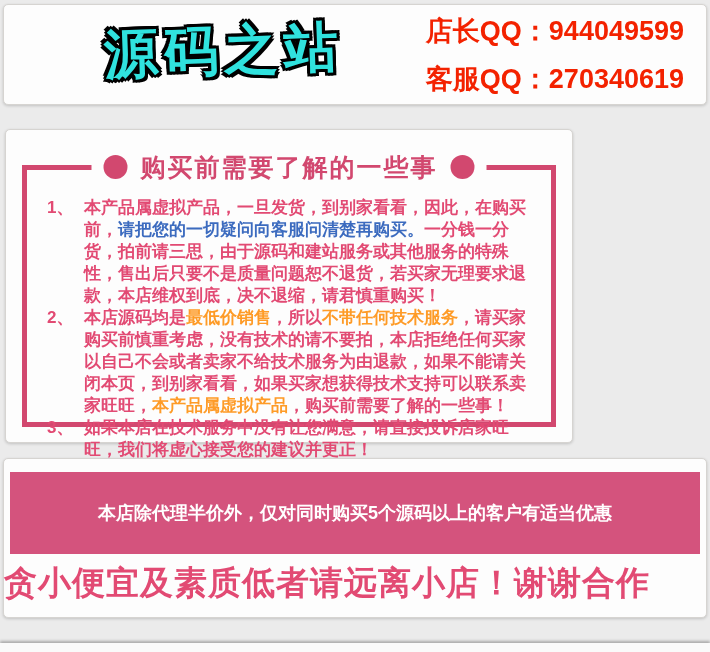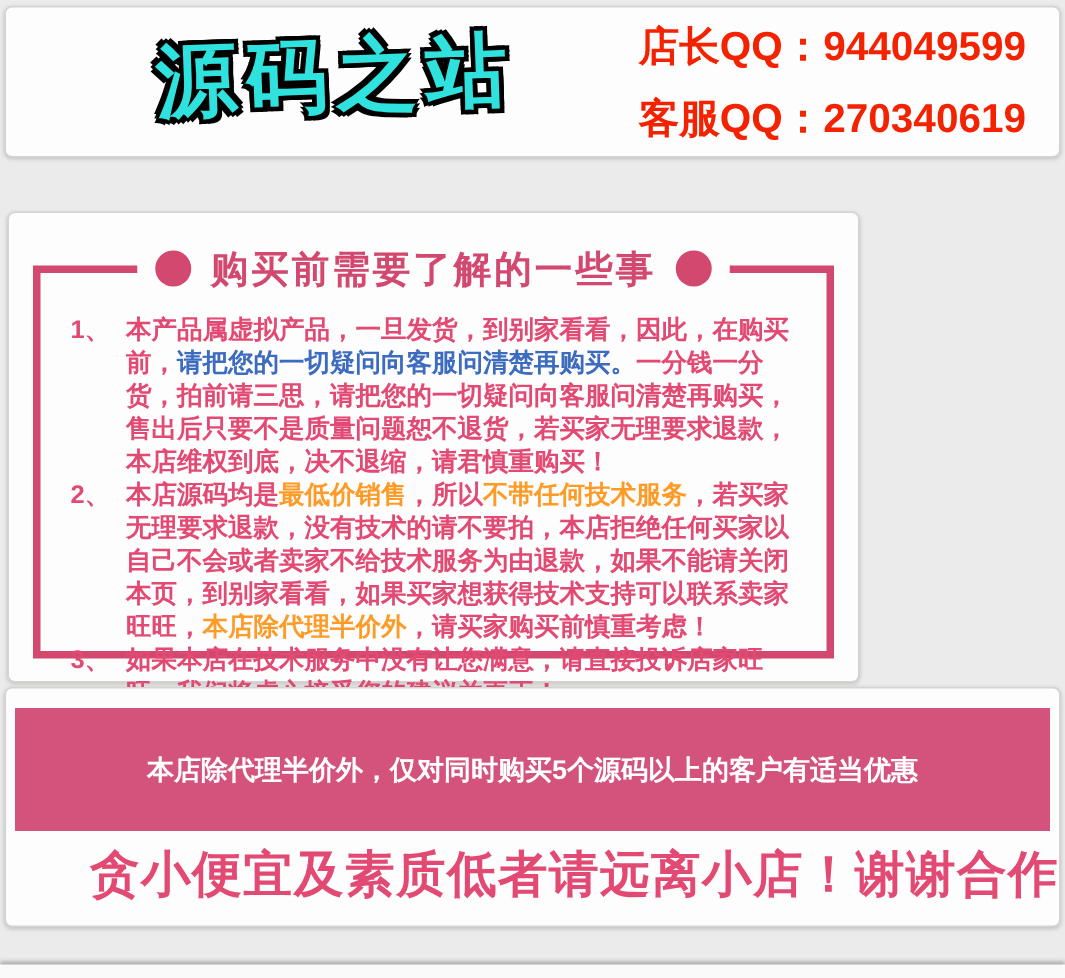--- a/index.html
+++ b/index.html
@@ -30,21 +30,21 @@
     white-space:nowrap;
   }
   .qq-block{
     position:absolute;right:22px;top:13px;
     color:var(--red);font-weight:bold;font-size:27px;line-height:1;
     white-space:nowrap;
   }
   .qq-row{margin-bottom:21px;}
   .qq-row:last-child{margin-bottom:16px;}
   
-  #notice-panel{left:5px;top:129px;width:568px;height:314px;margin-top:12px;}
+  #notice-panel{left:5px;top:129px;width:568px;height:314px;}
   .pink-box{
     position:absolute;left:16px;right:16px;top:35px;bottom:15px;
     border:5px solid var(--pink_accent);
     box-sizing:border-box;
   }
   .box-title{
     position:absolute;top:-20px;left:50%;transform:translateX(-50%);
     background:#fdfdfd;
     display:flex;align-items:center;gap:13px;
     padding:0 12px;white-space:nowrap;height:34px;
@@ -68,21 +68,21 @@
   #promo-panel{left:3px;top:458px;width:704px;height:160px;}
   .pink-banner{
     position:absolute;left:6px;right:6px;top:13px;height:82px;
     background:var(--banner_bg);
     display:flex;justify-content:center;align-items:center;
     color:#fff;font-weight:bold;font-size:18px;line-height:37px;
     white-space:nowrap;
   }
   .warning-line{
     position:absolute;left:0;right:0;top:102px;
-    text-align:right;
+    text-align:left;
     font-size:33px;font-weight:bold;color:var(--rose);
     letter-spacing:1px;white-space:nowrap;
   }
   
   #bottom-sliver{
     position:absolute;left:0;bottom:0;width:710px;height:9px;
     background:#fafafa;
     box-shadow:0 -2px 3px rgba(0,0,0,.28);
   }
 </style>
@@ -100,25 +100,25 @@
 <div class="panel" id="notice-panel">
   <div class="pink-box">
     <div class="box-title">
       <span class="dot"></span>
       <span class="box-title-text">购买前需要了解的一些事</span>
       <span class="dot"></span>
     </div>
     <div class="terms">
       <div class="term">
         <span class="term-marker">1、</span>
-        <span class="term-text"><span class="seg-rose">本产品属虚拟产品，一旦发货，到别家看看，因此，在购买前，</span><span class="seg-blue">请把您的一切疑问向客服问清楚再购买。</span><span class="seg-rose">一分钱一分货，拍前请三思，请把您的一切疑问向客服问清楚再购买，售出后只要不是质量问题恕不退货，若买家无理要求退款，本店维权到底，决不退缩，请君慎重购买！</span></span>
+        <span class="term-text"><span class="seg-rose">本产品属虚拟产品，一旦发货，到别家看看，因此，在购买前，</span><span class="seg-blue">请把您的一切疑问向客服问清楚再购买。</span><span class="seg-rose">一分钱一分货，拍前请三思，由于源码和建站服务或其他服务的特殊性，售出后只要不是质量问题恕不退货，若买家无理要求退款，本店维权到底，决不退缩，请君慎重购买！</span></span>
       </div>
       <div class="term">
         <span class="term-marker">2、</span>
-        <span class="term-text"><span class="seg-rose">本店源码均是</span><span class="seg-orange">最低价销售</span><span class="seg-rose">，所以</span><span class="seg-orange">不带任何技术服务</span><span class="seg-rose">，若买家无理要求退款，没有技术的请不要拍，本店拒绝任何买家以自己不会或者卖家不给技术服务为由退款，如果不能请关闭本页，到别家看看，如果买家想获得技术支持可以联系卖家旺旺，</span><span class="seg-orange">本店除代理半价外</span><span class="seg-rose">，请买家购买前慎重考虑！</span></span>
+        <span class="term-text"><span class="seg-rose">本店源码均是</span><span class="seg-orange">最低价销售</span><span class="seg-rose">，所以</span><span class="seg-orange">不带任何技术服务</span><span class="seg-rose">，请买家购买前慎重考虑，没有技术的请不要拍，本店拒绝任何买家以自己不会或者卖家不给技术服务为由退款，如果不能请关闭本页，到别家看看，如果买家想获得技术支持可以联系卖家旺旺，</span><span class="seg-orange">本产品属虚拟产品</span><span class="seg-rose">，购买前需要了解的一些事！</span></span>
       </div>
       <div class="term">
         <span class="term-marker">3、</span>
         <span class="term-text"><span class="seg-rose">如果本店在技术服务中没有让您满意，请直接投诉店家旺旺，我们将虚心接受您的建议并更正！</span></span>
       </div>
     </div>
   </div>
 </div>
 
 <div class="panel" id="promo-panel">

